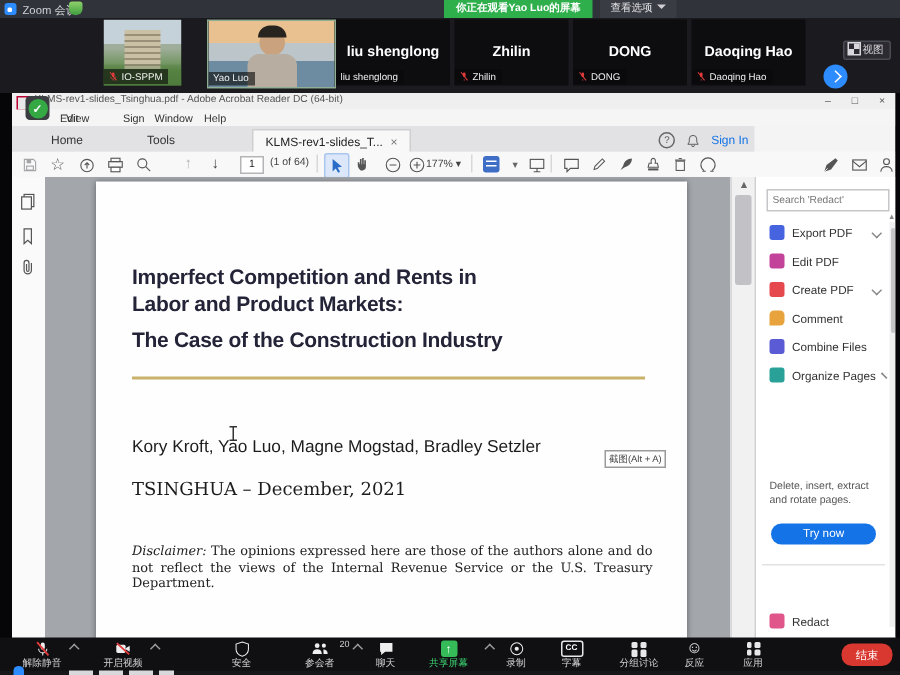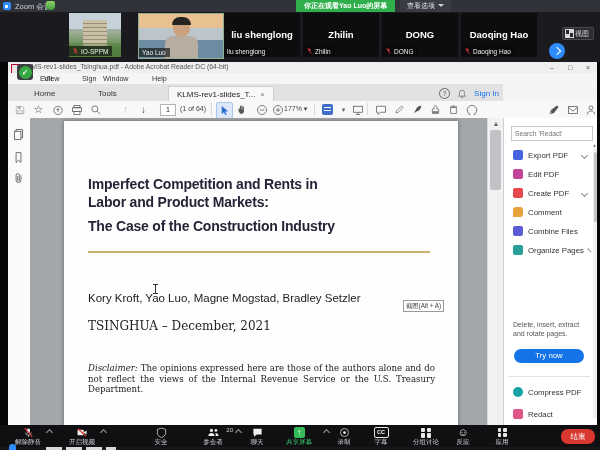--- a/index.html
+++ b/index.html
@@ -200,21 +200,21 @@
       <div class="winctl" style="right:0;">×</div>
     </div>
     <div id="checkbadge" class="abs">
         <b>✓</b>
       </div>
     <div id="menubar" class="abs">
       <div class="mitem" style="left:32px;">Edit</div>
       <div class="mitem" style="left:36px;">View</div>
       <div class="mitem" style="left:74px;">Sign</div>
       <div class="mitem" style="left:95px;">Window</div>
-      <div class="mitem" style="left:144px;text-align:right;">Help</div>
+      <div class="mitem" style="left:128px;text-align:right;">Help</div>
     </div>
     <div id="tabbar" class="abs">
       <div class="tab" style="left:18px;">Home</div>
       <div class="tab" style="left:82px;">Tools</div>
       <div class="tab doc" style="left:160px;"><span>KLMS-rev1-slides_T...</span><span class="x">×</span></div>
       <div id="tb-right">
         <span class="qcirc">?</span>
         <svg width="10" height="10" viewBox="0 0 16 16">
             <path d="M8 2a4 4 0 0 1 4 4v3l1.5 2.5h-11L4 9V6a4 4 0 0 1 4-4z" fill="none" stroke="#555"></path>
             <path d="M6.5 12.5a1.5 1.5 0 0 0 3 0" fill="none" stroke="#555"></path>
@@ -401,24 +401,20 @@
           <span class="lbl">Combine Files</span>
         </div>
       <div class="ptool" style="top:125px;">
           <span class="pico" style="background:#2aa198;"></span>
           <span class="lbl">Organize Pages</span>
           <span class="cv up"></span>
         </div>
       <div id="orgdesc" style="color:#555;">Delete, insert, extract and rotate pages.</div>
       <div id="trynow">Try now</div>
       <div class="pdivider" style="top:258px;"></div>
-      <div class="ptool" style="top:267px;">
-          <span class="pico" style="background:#17a2a2;border-radius:50%;"></span>
-          <span class="lbl">Compress PDF</span>
-        </div>
       <div class="ptool" style="top:289px;">
           <span class="pico" style="background:#e0558a;"></span>
           <span class="lbl">Redact</span>
         </div>
 
       <div id="pscroll">
           <span class="a" style="top:-6px;">▲</span>
           <div class="thumb"></div>
         </div>
     </div>

